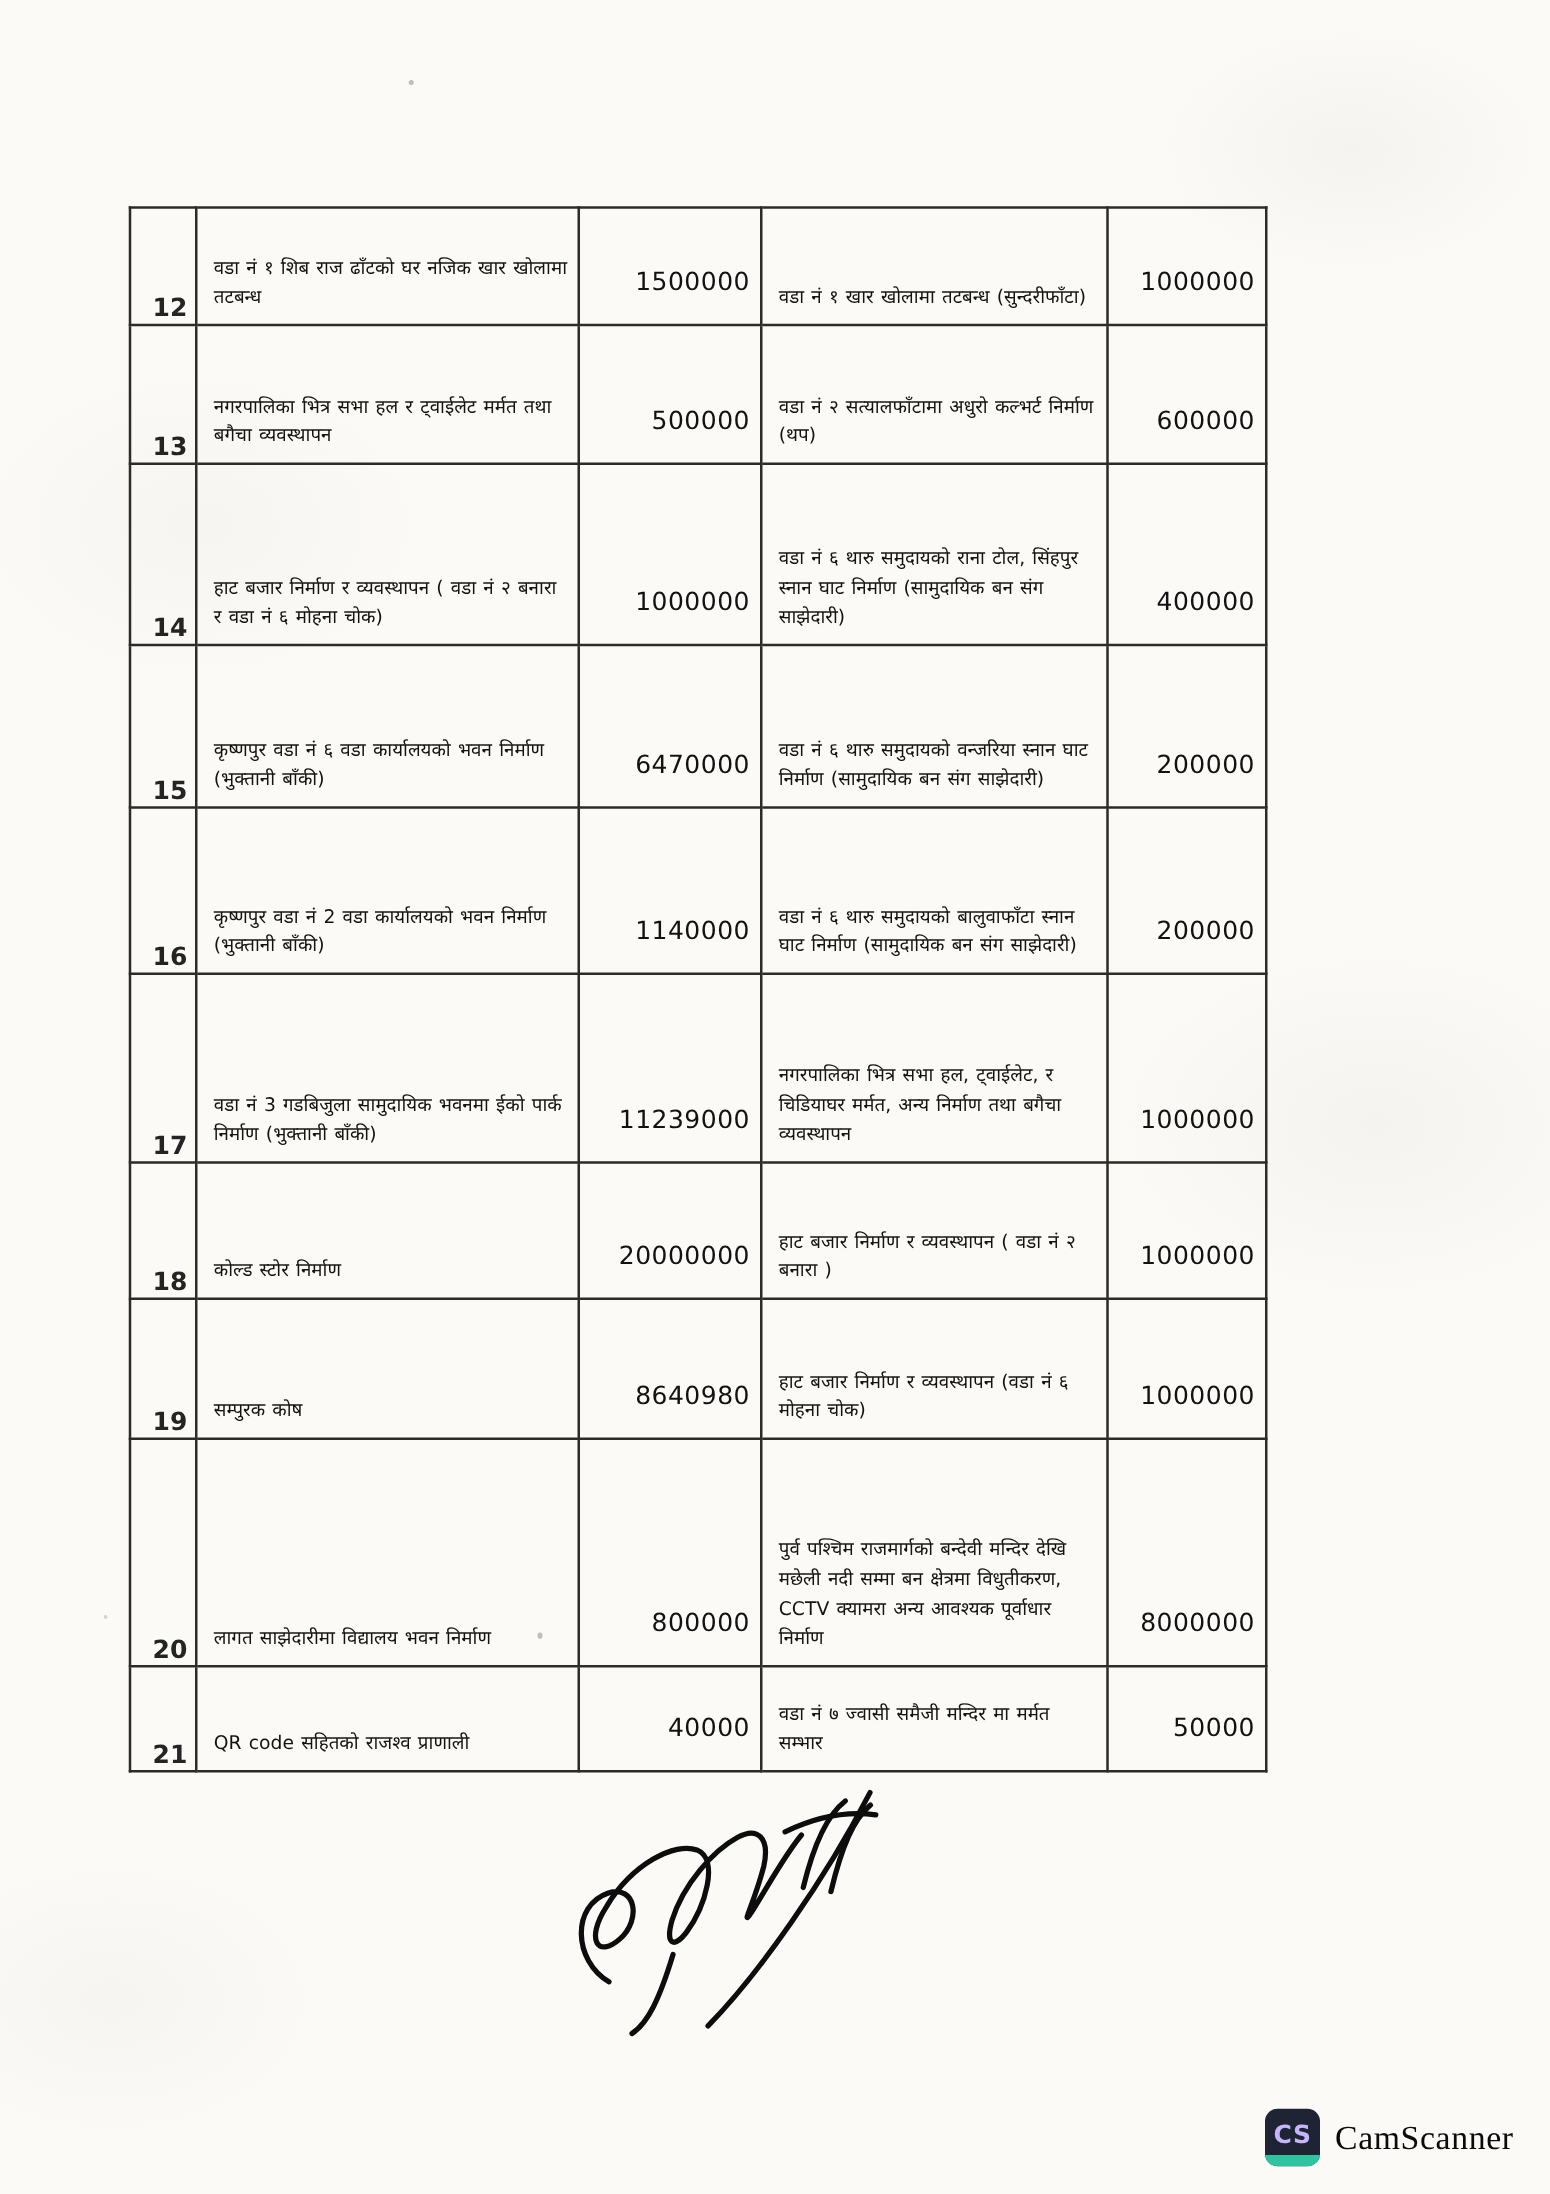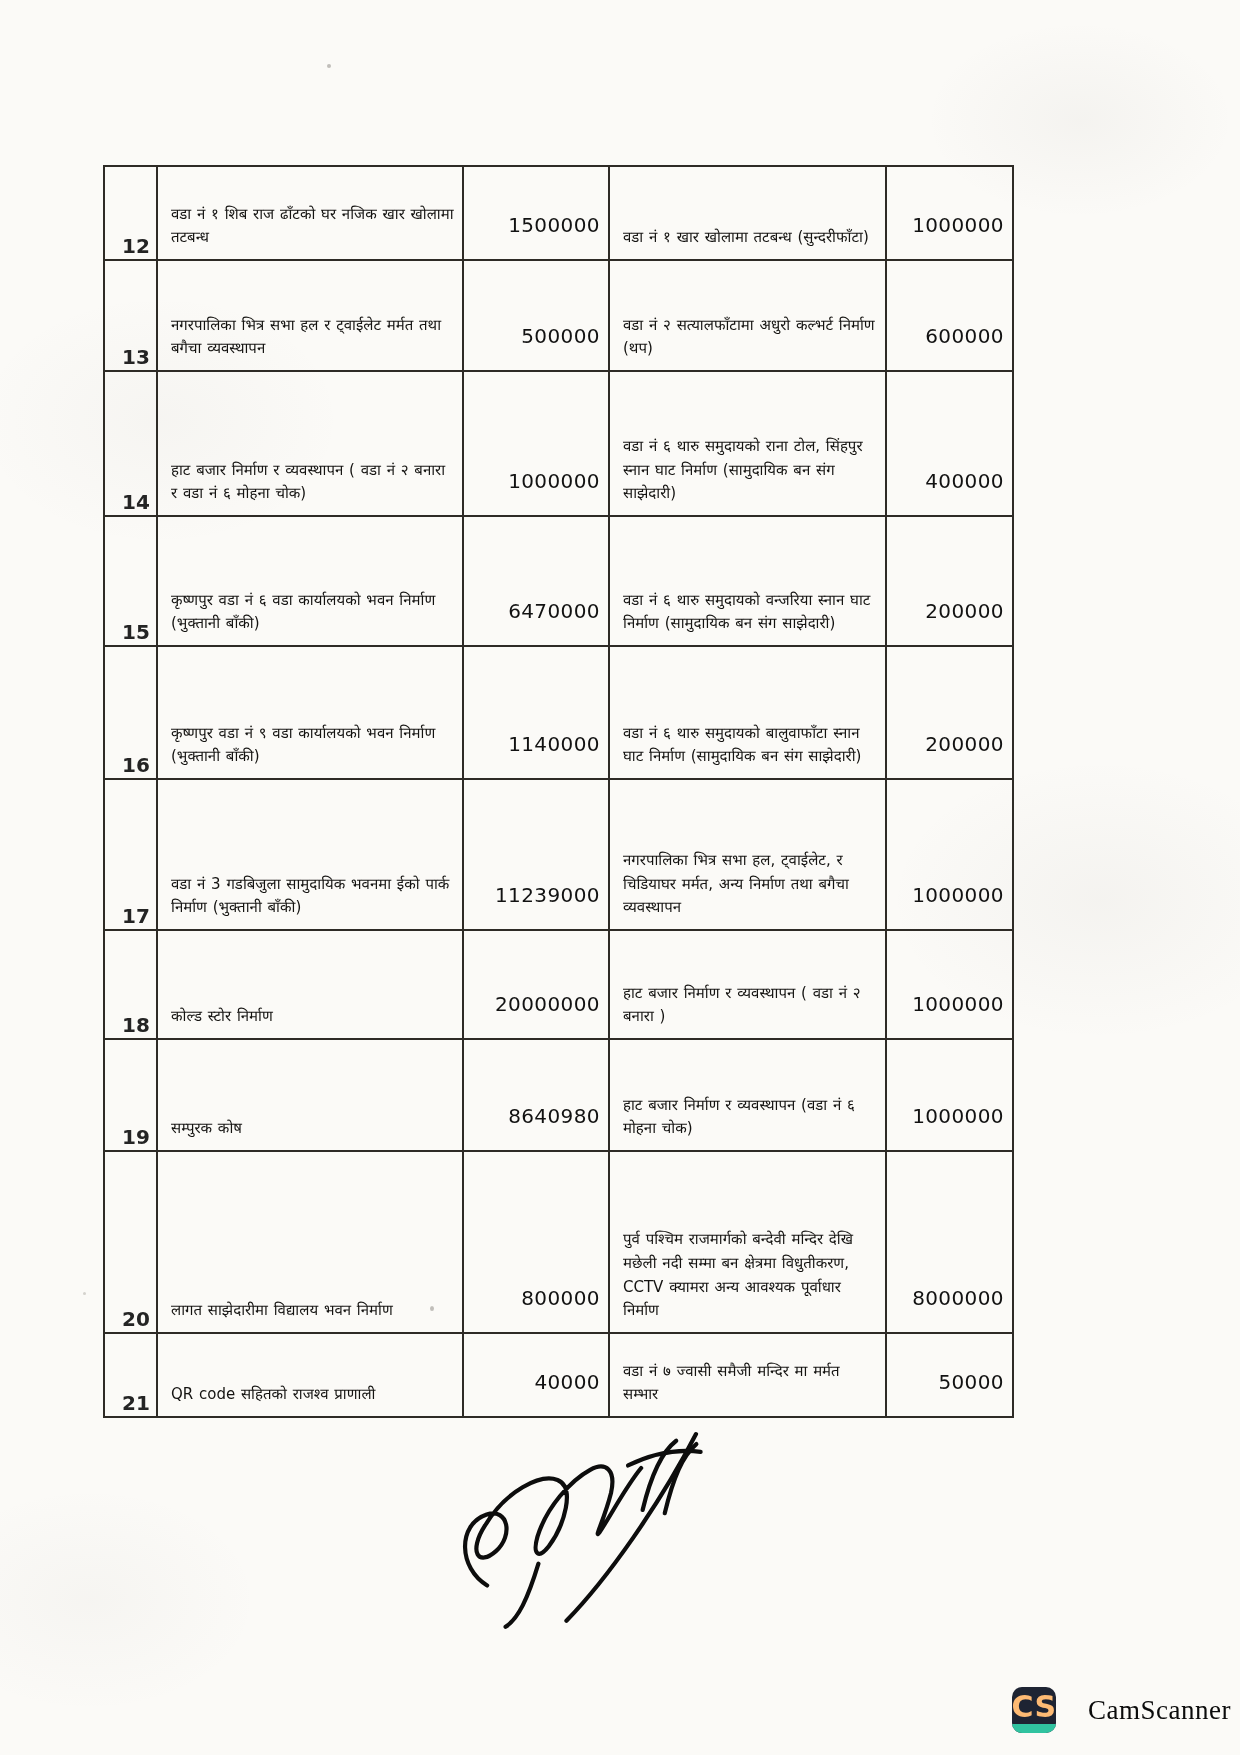--- a/index.html
+++ b/index.html
@@ -50,27 +50,27 @@
     position:absolute;left:1012px;top:1686px;height:48px;
     display:flex;align-items:center;gap:12px;
   }
   .cs-logo{
     position:relative;width:44px;height:46px;border-radius:10px;
     background:#1e2433;overflow:hidden;flex:0 0 auto;
   }
   .cs-logo .cs-text{
     position:absolute;left:0;right:0;top:1px;bottom:8px;
     display:flex;align-items:center;justify-content:center;
-    color:#fdba74;font-weight:bold;font-size:30px;letter-spacing:.5px;
+    color:#c4b5fd;font-weight:bold;font-size:20px;letter-spacing:.5px;
     font-family:"DejaVu Sans",sans-serif;
   }
   .cs-strip{position:absolute;left:0;right:0;bottom:0;height:9px;background:#30c3a0;}
   .brand{
     font-family:"Liberation Serif","DejaVu Serif",serif;
-    font-size:27px;color:#0b0b0b;letter-spacing:.5px;margin-left:20px;
+    font-size:27px;color:#0b0b0b;letter-spacing:.5px;
   }
 </style>
 </head>
 <body>
 
 <div class="speck" style="left:327px;top:64px;width:4px;height:4px;"></div>
 <div class="speck" style="left:430px;top:1306px;width:4px;height:5px;"></div>
 <div class="speck" style="left:83px;top:1292px;width:3px;height:3px;opacity:.3;"></div>
 
 <table class="budget">
@@ -105,21 +105,21 @@
       </tr>
       <tr style="height: 130px;">
         <td class="sn">15</td>
         <td class="desc">कृष्णपुर वडा नं ६ वडा कार्यालयको भवन निर्माण (भुक्तानी बाँकी)</td>
         <td class="amt">6470000</td>
         <td class="desc">वडा नं ६ थारु समुदायको वन्जरिया स्नान घाट निर्माण (सामुदायिक बन संग साझेदारी)</td>
         <td class="amt">200000</td>
       </tr>
       <tr style="height: 133px;">
         <td class="sn">16</td>
-        <td class="desc">कृष्णपुर वडा नं ९ वडा कार्यालयको भवन निर्माण (भुक्तानी बाँकी)</td>
+        <td class="desc">कृष्णपुर वडा नं 2 वडा कार्यालयको भवन निर्माण (भुक्तानी बाँकी)</td>
         <td class="amt">1140000</td>
         <td class="desc">वडा नं ६ थारु समुदायको बालुवाफाँटा स्नान घाट निर्माण (सामुदायिक बन संग साझेदारी)</td>
         <td class="amt">200000</td>
       </tr>
       <tr style="height: 151px;">
         <td class="sn">17</td>
         <td class="desc">वडा नं 3 गडबिजुला सामुदायिक भवनमा ईको पार्क निर्माण (भुक्तानी बाँकी)</td>
         <td class="amt">11239000</td>
         <td class="desc">नगरपालिका भित्र सभा हल, ट्वाईलेट, र चिडियाघर मर्मत, अन्य निर्माण तथा बगैचा व्यवस्थापन</td>
         <td class="amt">1000000</td>

